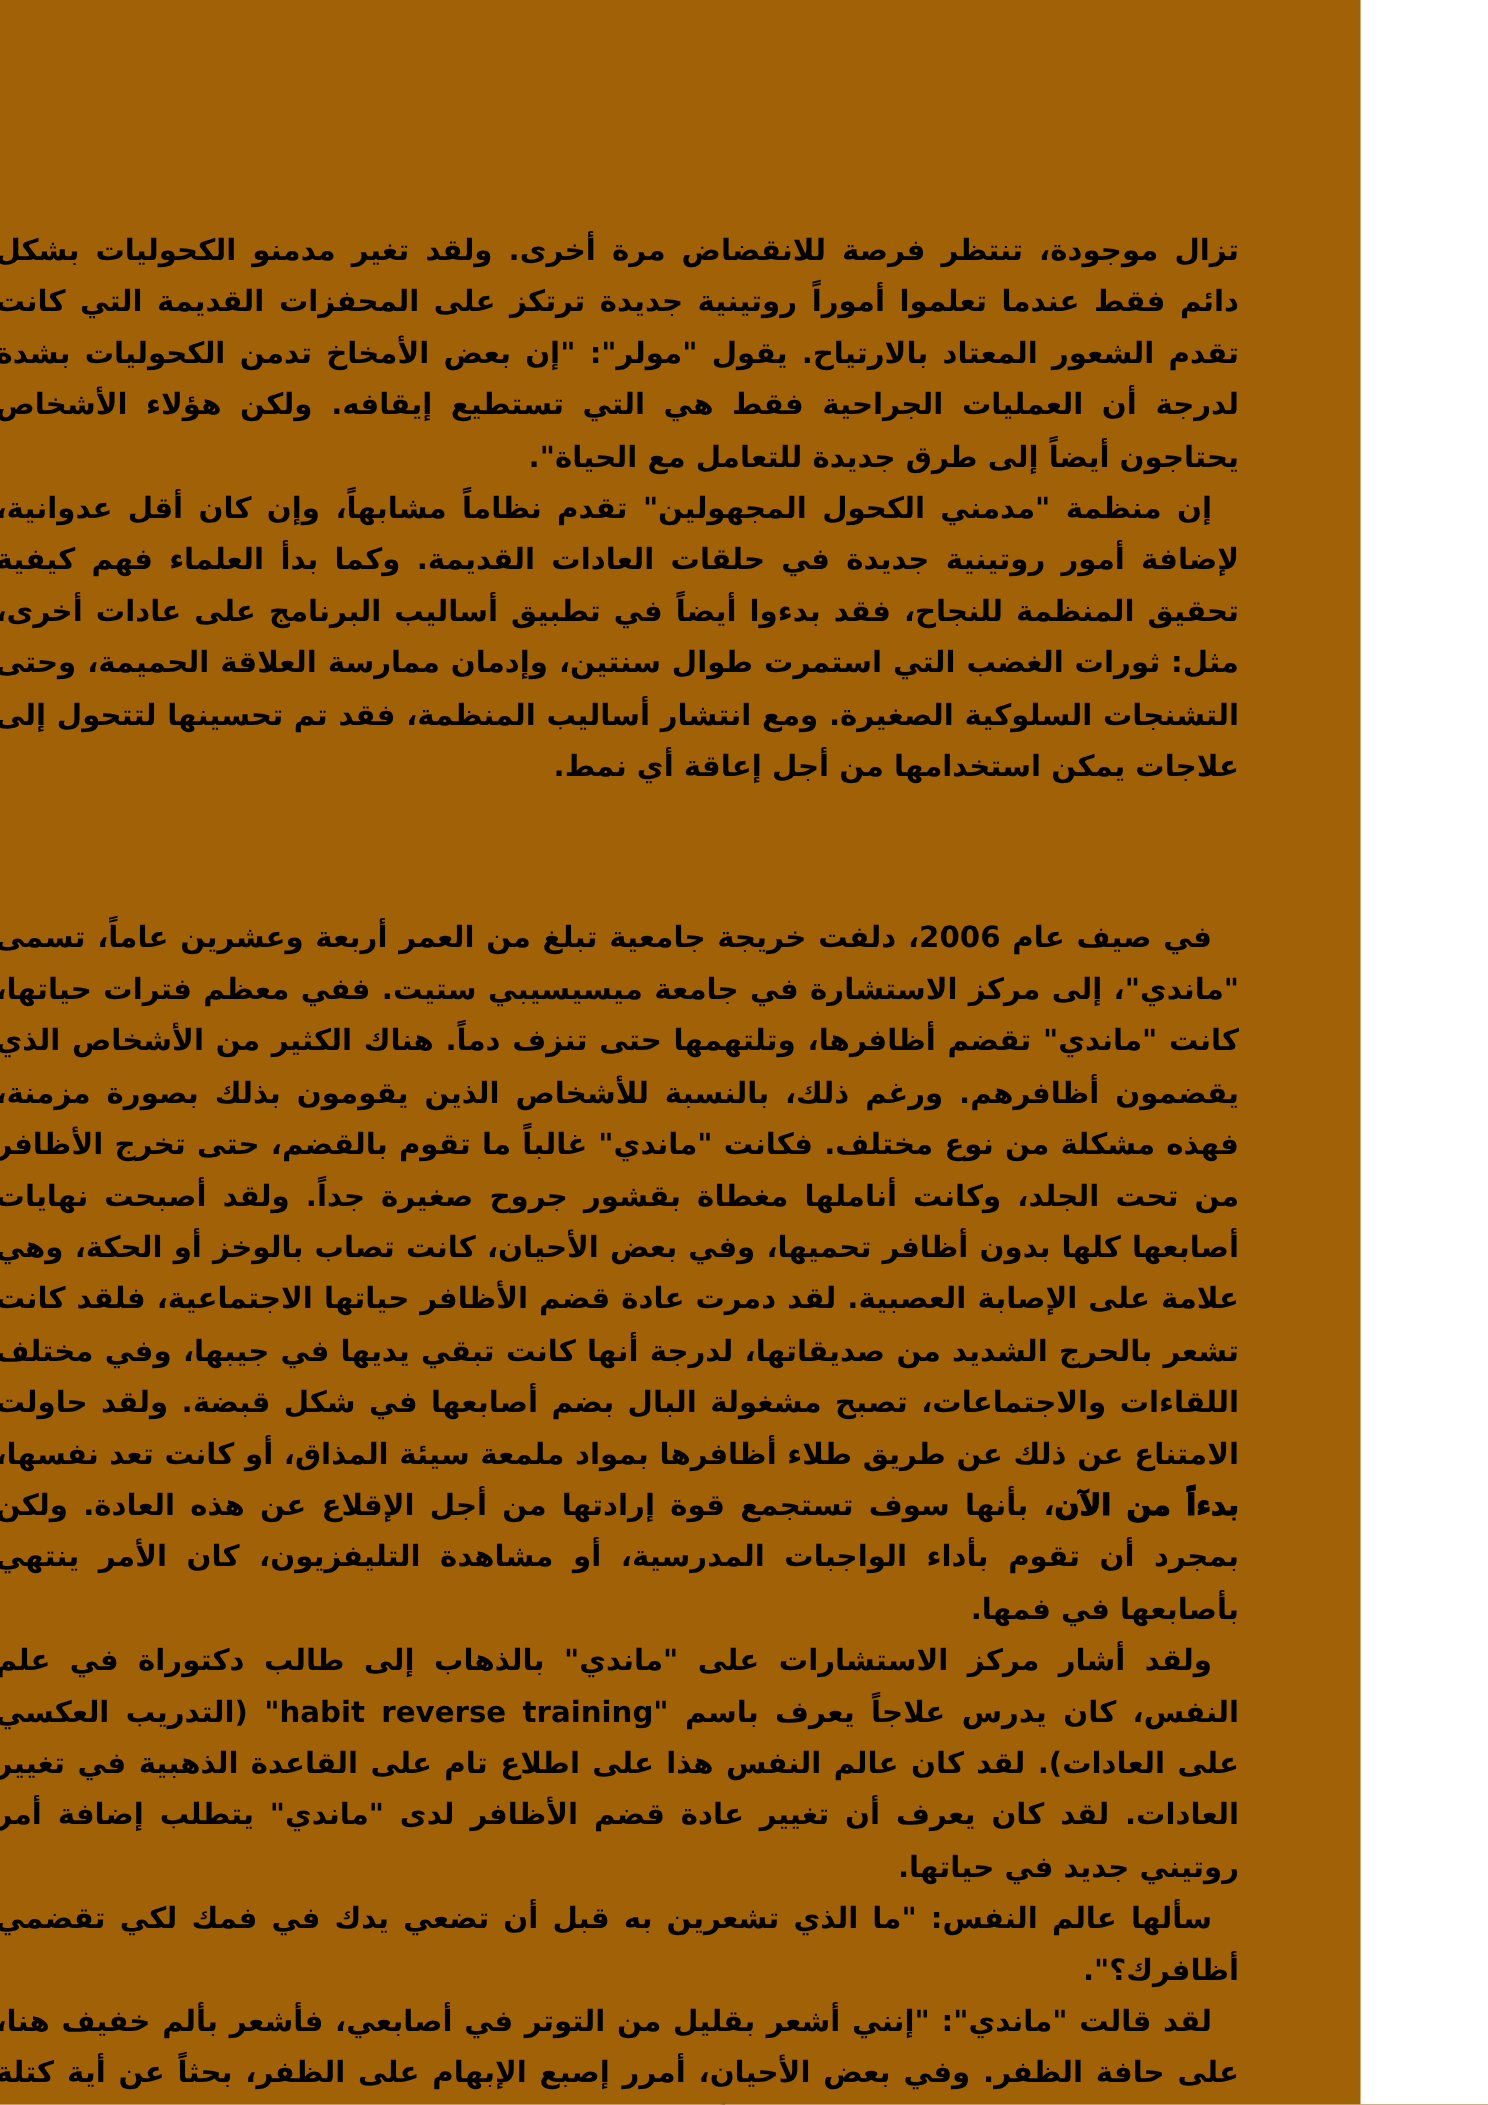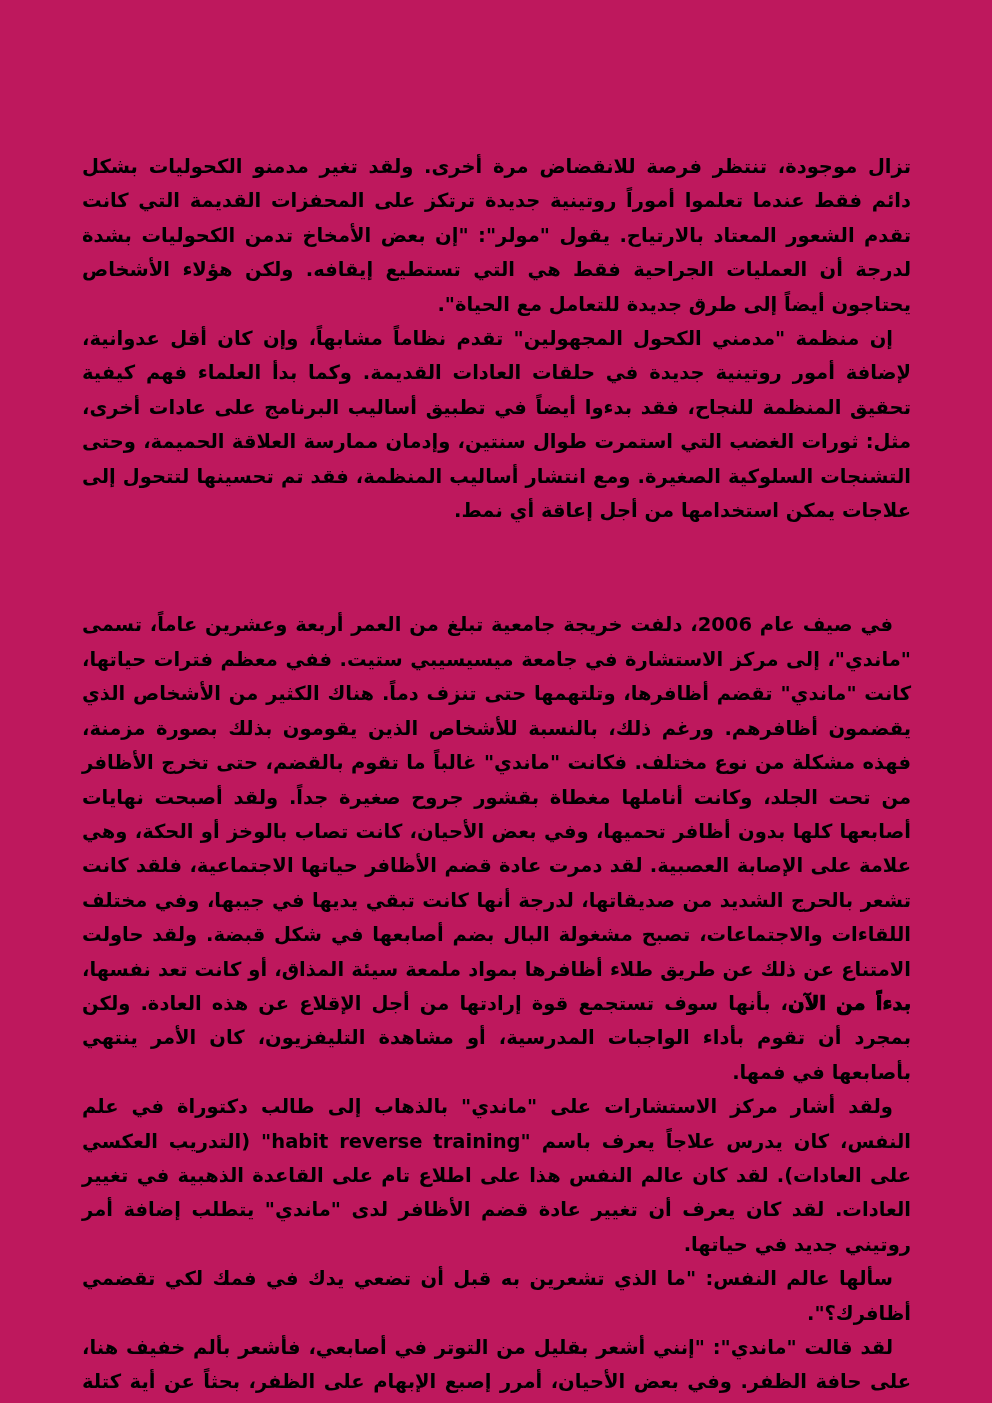--- a/index.html
+++ b/index.html
@@ -3,22 +3,22 @@
 <meta charset="utf-8">
 <style>
   html, body { margin: 0; padding: 0; }
   body {
     width: 992px; height: 1403px;
     background: #ffffff;
     font-family: "DejaVu Sans", sans-serif;
   }
   .page {
     position: relative;
-    width: 992px; height: 1403px;
-    background: #be185d;
+    width: 907px; height: 1403px;
+    background: #a16207;
     overflow: hidden;
   }
   .text-block {
     position: absolute;
     top: 150px; right: 81px;
     width: 829px;
     direction: rtl;
     text-align: justify;
     color: #000000;
     font-size: 19.5px;

